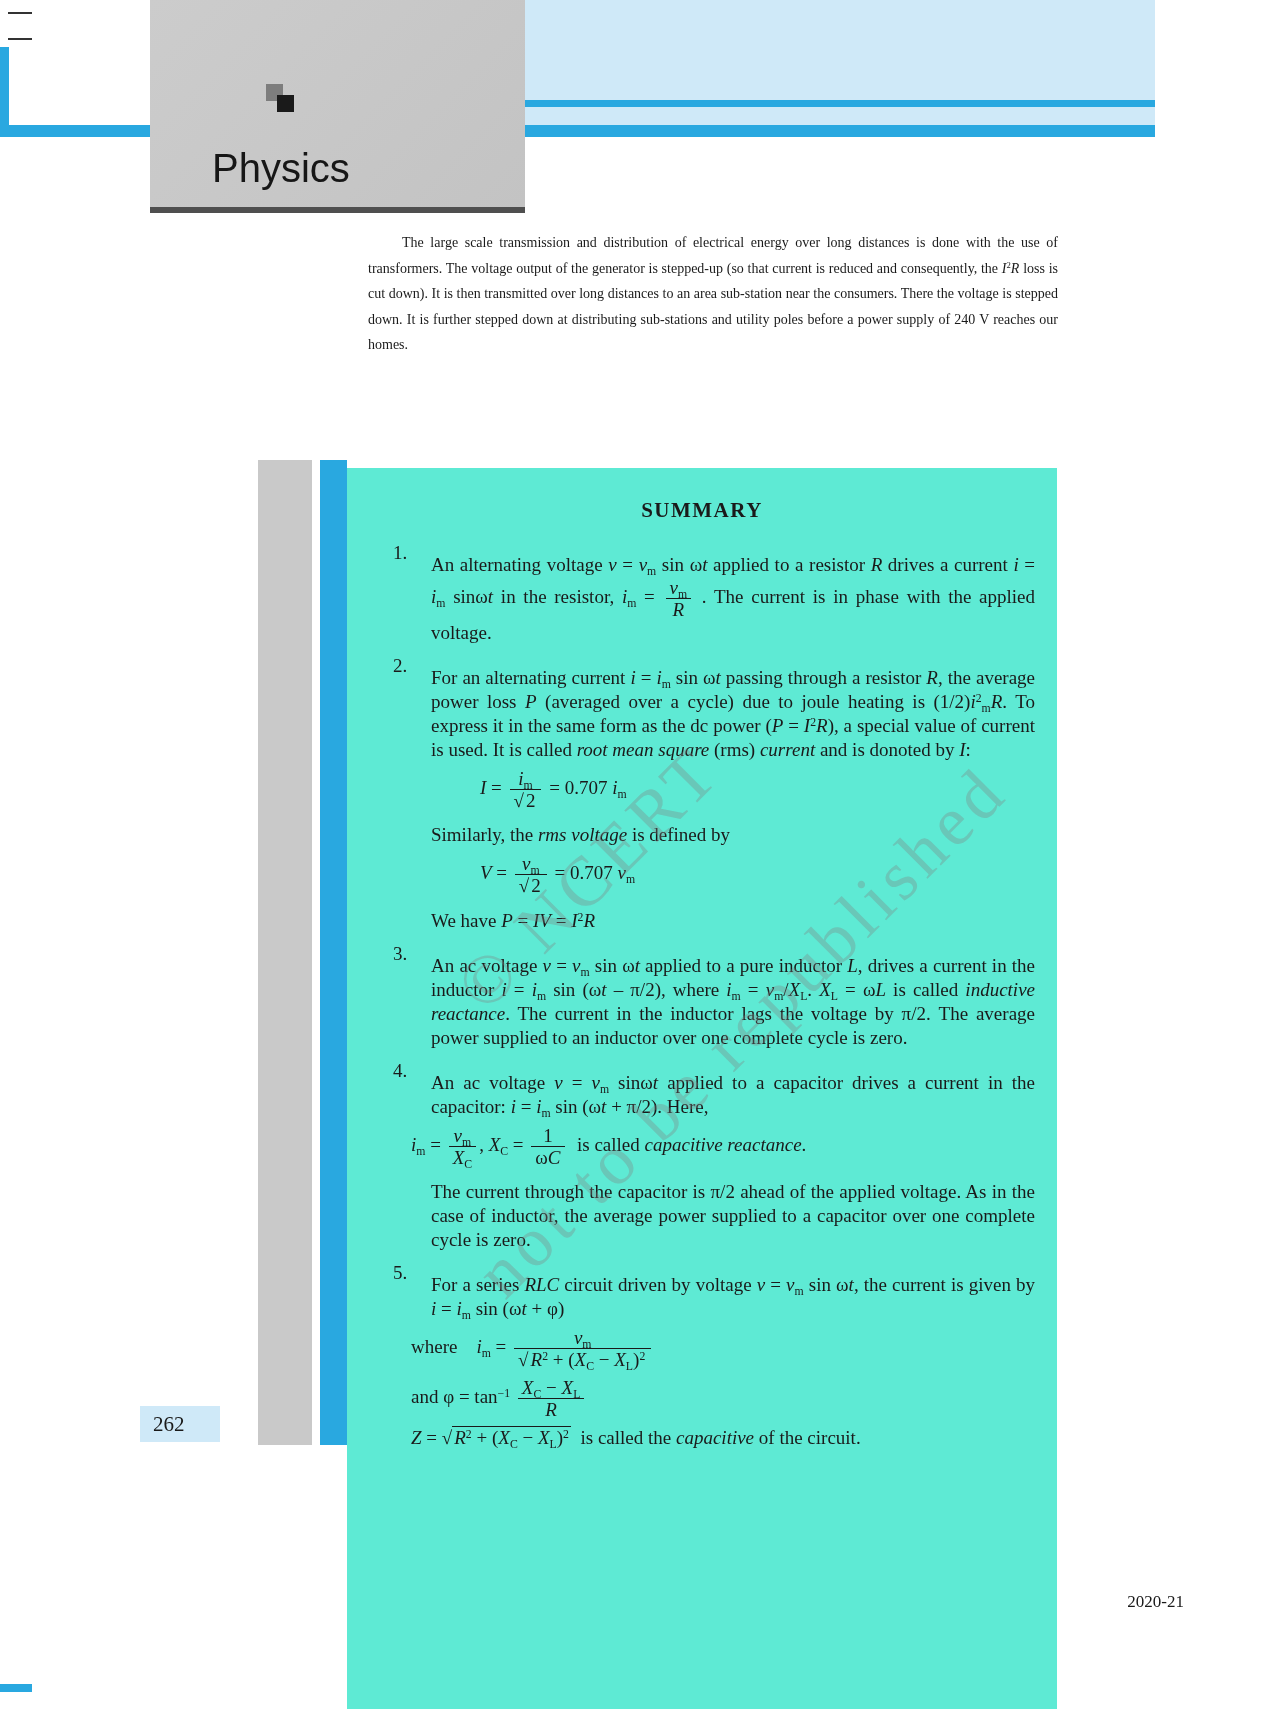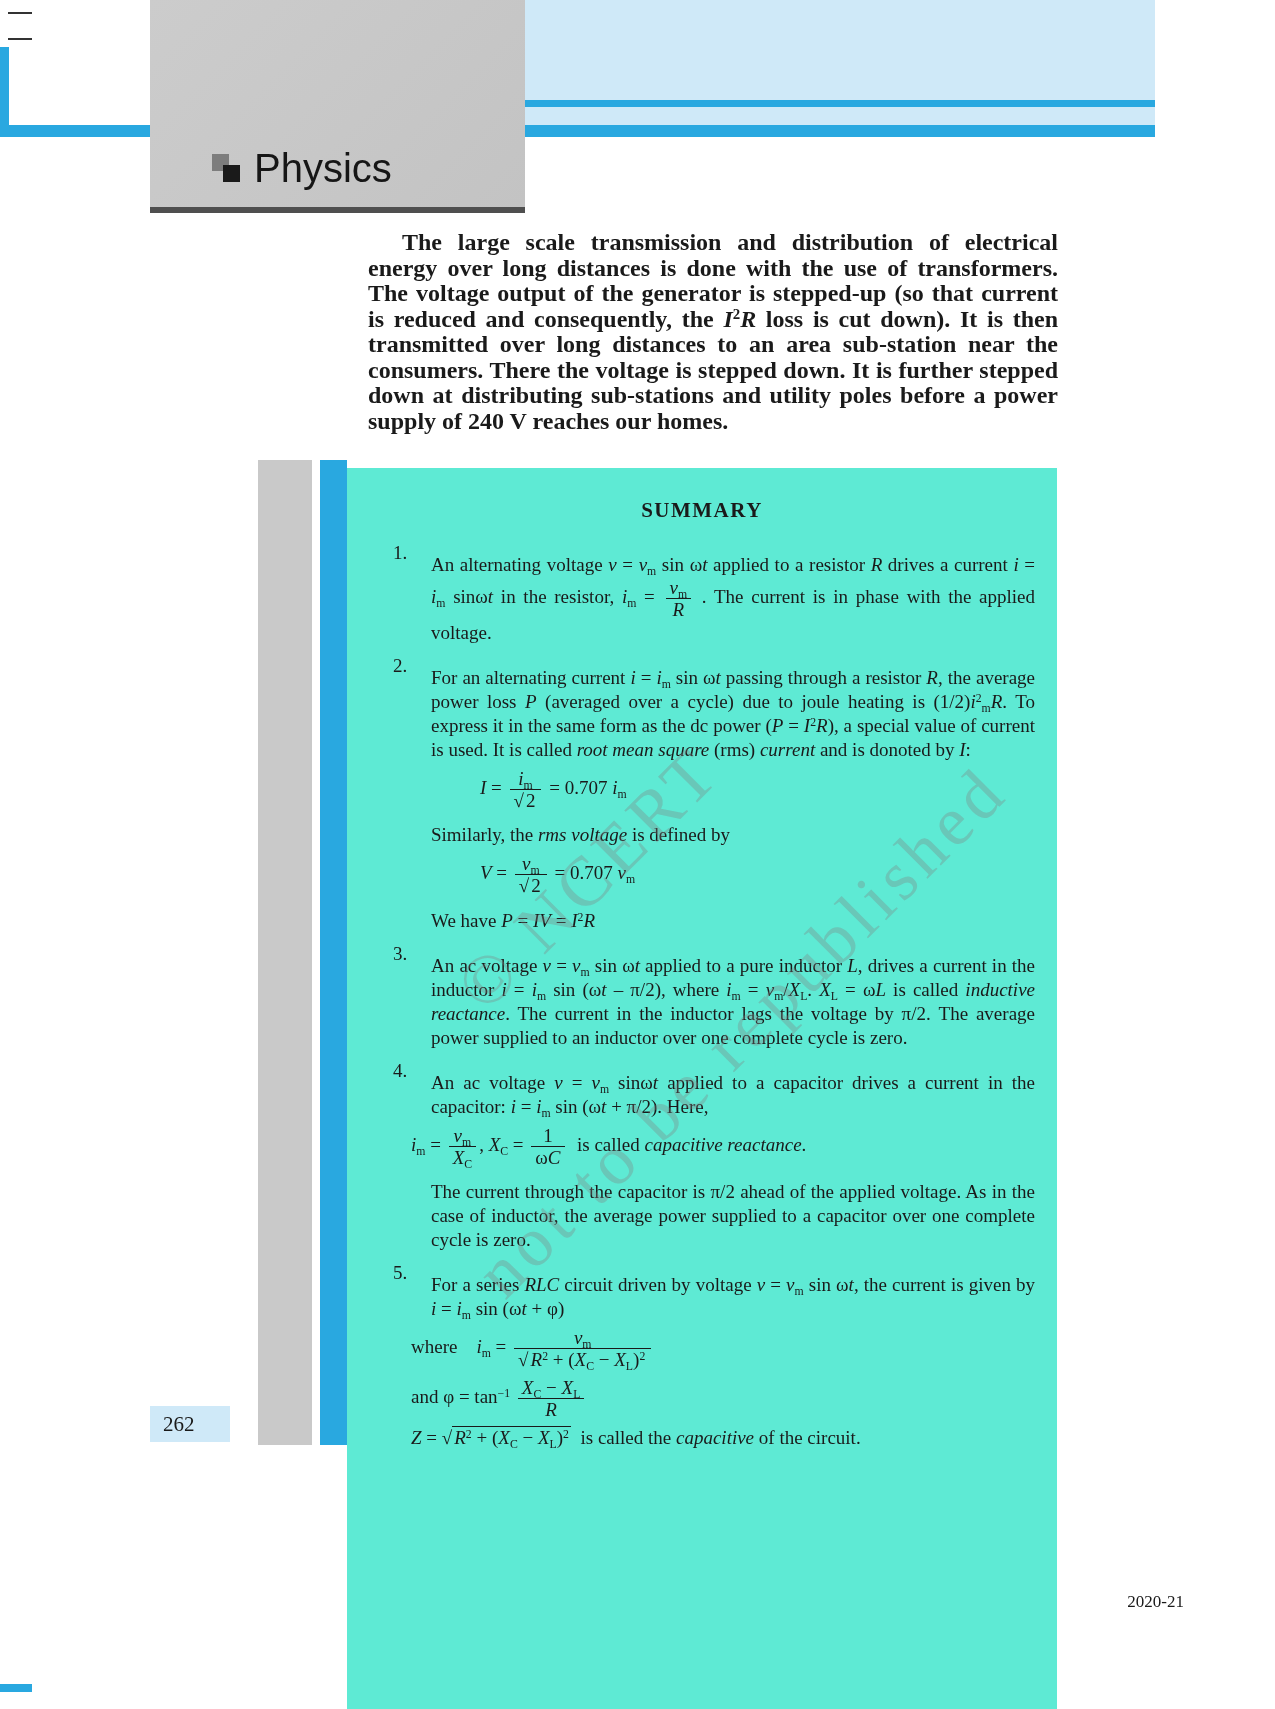--- a/index.html
+++ b/index.html
@@ -11,29 +11,29 @@
   .cm1{left:8px;top:12px;width:24px;height:2px;}
   .cm2{left:8px;top:38px;width:24px;height:2px;}
   .band{position:absolute;left:150px;top:0;width:1005px;height:125px;background:#cfe9f8;}
   .band-line{position:absolute;left:525px;top:100px;width:630px;height:7px;background:#29a8e0;}
   .main-stripe{position:absolute;left:0;top:125px;width:1155px;height:12px;background:#29a8e0;}
   .left-bar{position:absolute;left:0;top:47px;width:9px;height:90px;background:#29a8e0;}
 
   .gray-box{position:absolute;left:150px;top:0;width:375px;height:207px;
             background:linear-gradient(135deg,#cccccc,#c3c3c3);
             border-bottom:6px solid #4f4f4f;z-index:2;}
-  .title-row{position:absolute;left:62px;bottom:16px;display:flex;align-items:center;gap:12px;}
+  .title-row{position:absolute;left:62px;bottom:16px;display:flex;align-items:center;gap:32px;flex-direction:column;}
   .chap-icon{position:relative;width:30px;height:30px;flex:0 0 30px;}
   .chap-icon .sq1{position:absolute;left:0;top:0;width:17px;height:17px;background:#7d7d7d;}
   .chap-icon .sq2{position:absolute;left:11px;top:11px;width:17px;height:17px;background:#1a1a1a;}
   .chap-title{font-family:"Liberation Sans",sans-serif;font-size:40px;color:#161616;}
 
   
-  .intro{position:absolute;left:368px;top:230px;width:690px;font-size:24px;
-         line-height:25.5px;text-align:justify;text-indent:34px;font-weight:bold;}
+  .intro{position:absolute;left:368px;top:230px;width:690px;font-size:14px;
+         line-height:25.5px;text-align:justify;text-indent:34px;}
 
   
   .panel-gray{position:absolute;left:258px;top:460px;width:54px;height:985px;background:#c9c9c9;}
   .panel-blue{position:absolute;left:320px;top:460px;width:27px;height:985px;background:#29a8e0;}
   .panel{position:absolute;left:347px;top:468px;width:710px;height:1243px;background:#5eead4;
          box-sizing:border-box;overflow:hidden;z-index:1;}
   .summary-title{text-align:center;font-weight:bold;font-size:21px;letter-spacing:1.5px;
                  margin:30px 0 18px;}
   .item{display:flex;margin:0 22px 6px 46px;}
   .inum{width:38px;flex:0 0 38px;font-size:19px;line-height:24px;}
@@ -53,21 +53,21 @@
   sup{vertical-align:0.55em;}
 
   
   .watermark{position:absolute;left:250px;top:470px;width:830px;height:970px;
              display:flex;align-items:center;justify-content:center;pointer-events:none;z-index:3;}
   .wm-inner{transform:rotate(-45deg);text-align:center;color:rgba(128,128,128,0.33);
             font-family:"Liberation Serif",serif;font-size:70px;letter-spacing:6px;
             line-height:3.1;white-space:nowrap;}
 
   
-  .pageno{position:absolute;left:150px;top:1406px;width:80px;height:36px;background:#cfe9f8;
+  .pageno{position:absolute;left:140px;top:1406px;width:80px;height:36px;background:#cfe9f8;
           font-size:21px;display:flex;align-items:center;padding-left:13px;box-sizing:border-box;z-index:2;text-align:right;}
   .footer{position:absolute;left:14px;top:1592px;width:1170px;text-align:right;font-size:17px;}
   .bottom-mark{position:absolute;left:0;top:1684px;width:32px;height:8px;background:#29a8e0;}
 </style>
 </head>
 <body>
 
 <div class="page">
 
   <div class="crop-mark cm1"></div>

